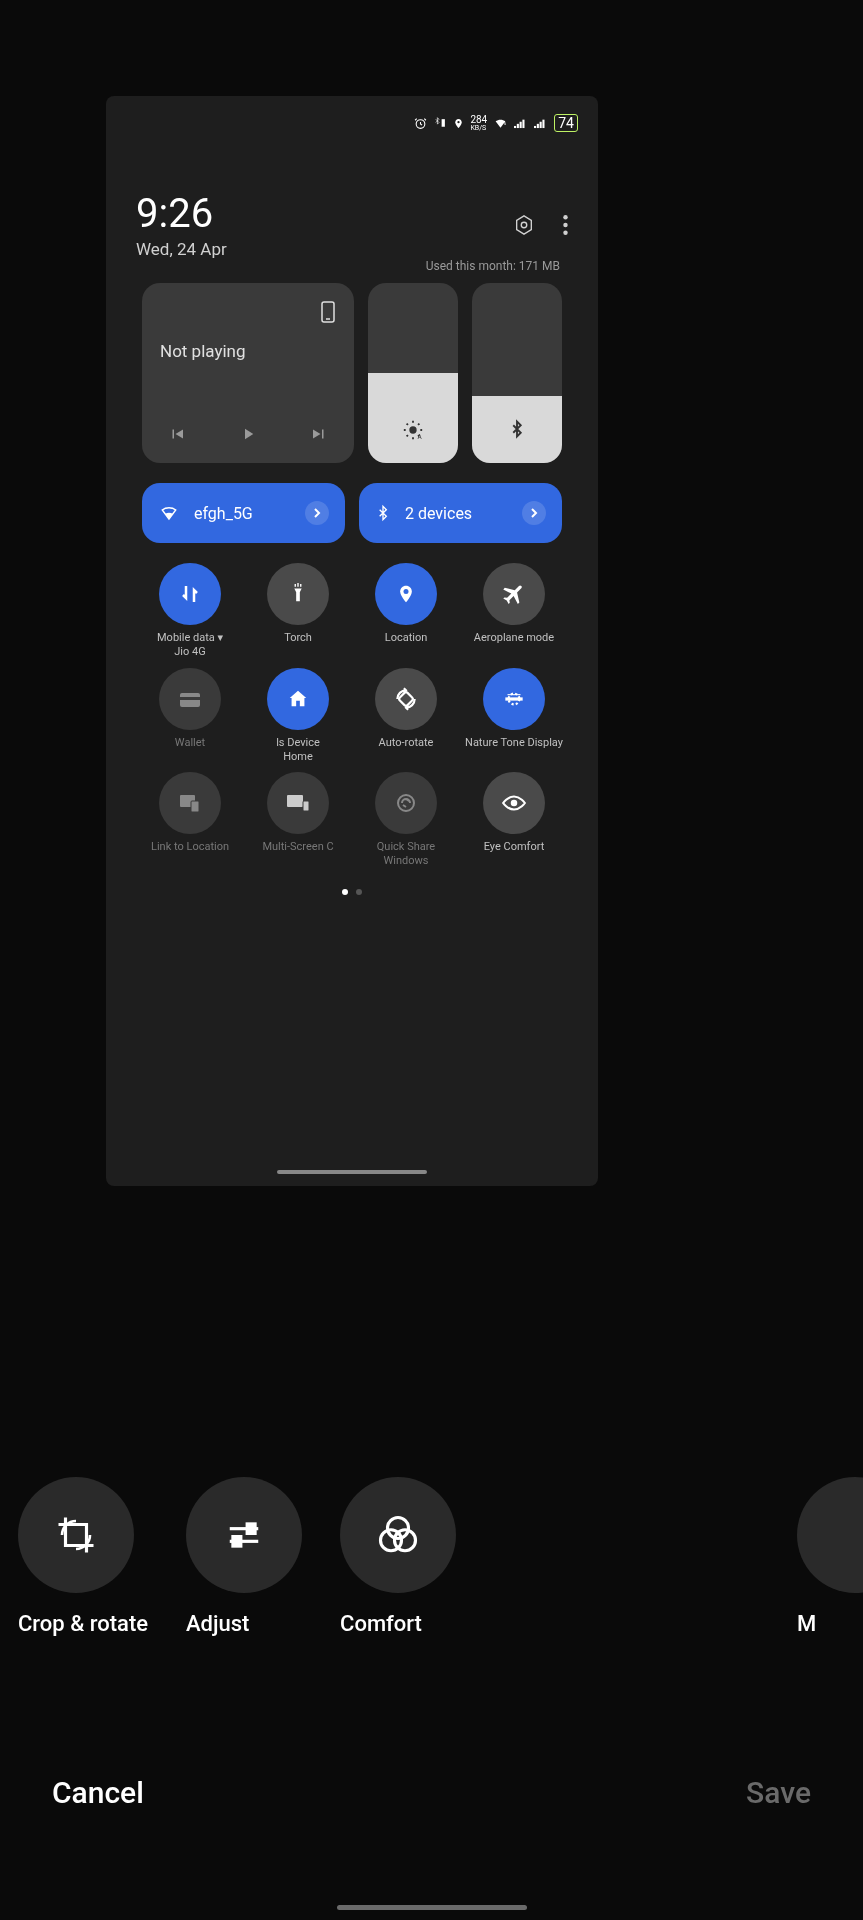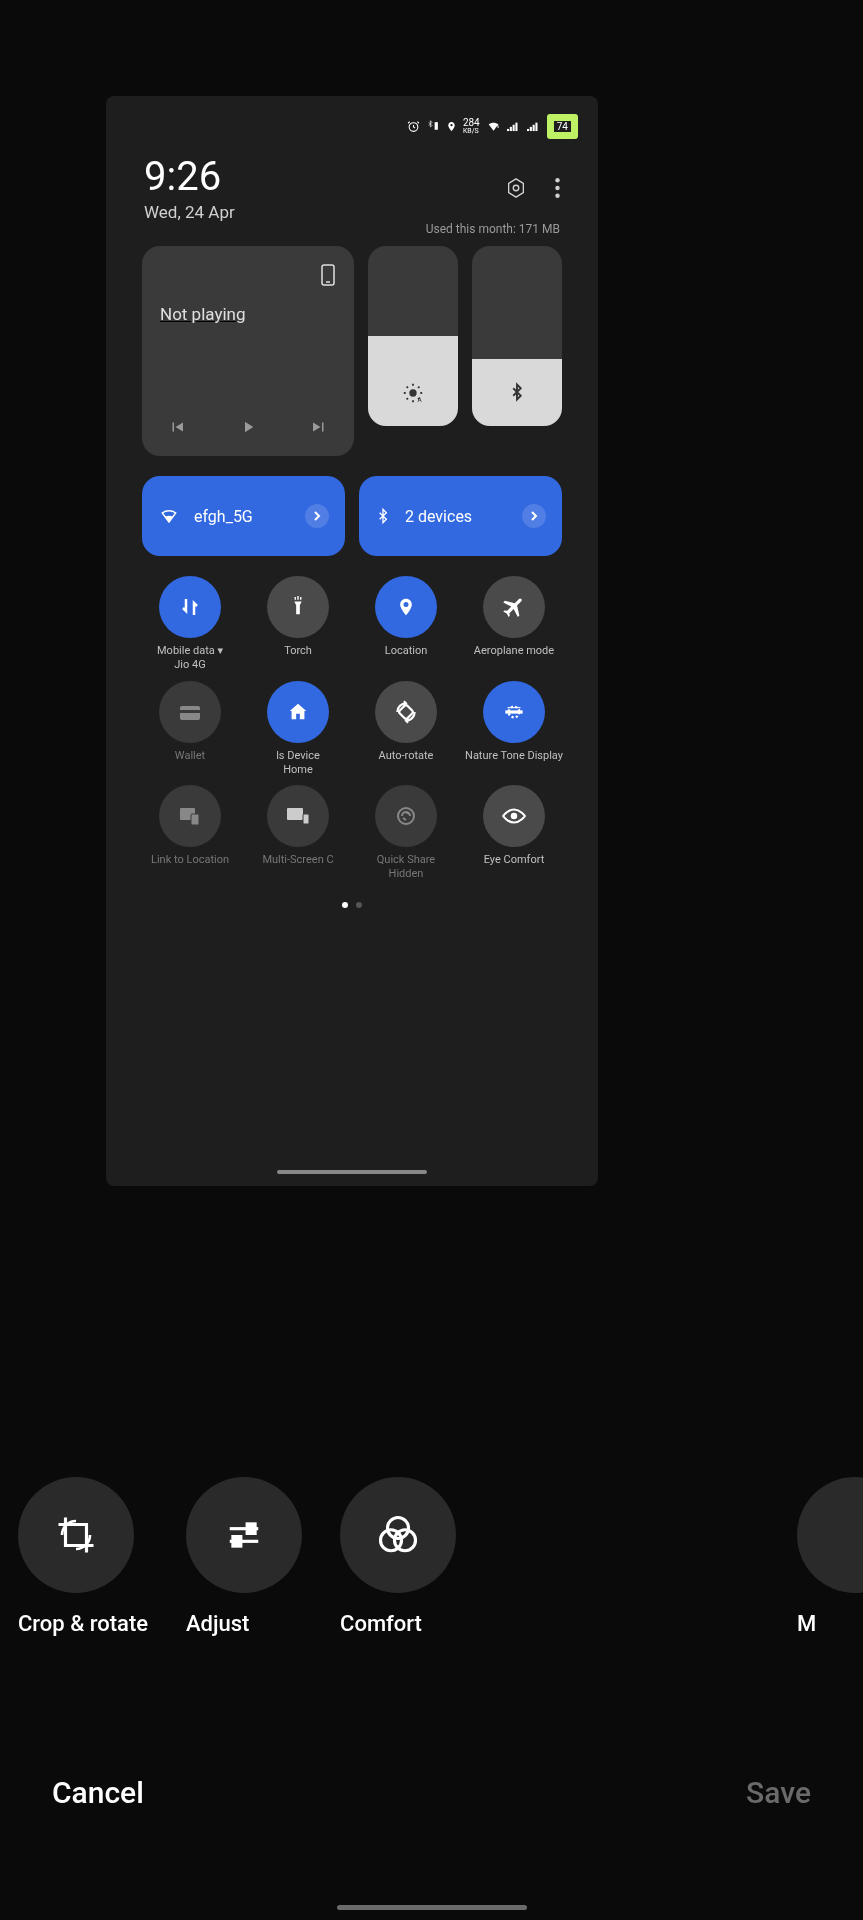--- a/index.html
+++ b/index.html
@@ -24,49 +24,49 @@
   display: flex;
   justify-content: flex-end;
   align-items: center;
   padding: 18px 20px 6px;
   gap: 6px;
   color: #fff;
 }
 .status-icon { font-size: 12px; color: #fff; }
 .status-text { font-size: 10px; color: #fff; }
 .battery-box {
-  border: 7px solid #bef264;
+  border: 1px solid #bef264;
   border-radius: 3px;
   padding: 0 3px;
-  font-size: 10px;
+  font-size: 14px;
 }
 .header {
   display: flex;
   align-items: center;
-  padding: 8px 38px 0;
+  padding: 8px 30px 0;
+  margin-top: 44px;
 }
 .time-block { flex: 1; }
 .clock { font-size: 40px; font-weight: 400; color: #fff; }
 .date { font-size: 17px; color: #d0d0d0; margin-top: 2px; }
 .header-icons { display: flex; gap: 28px; align-items: center; }
 .hex-icon, .dots-icon { color: #d0d0d0; }
 .usage { font-size: 12px; color: #9a9a9a; text-align: right; padding: 0 38px 10px; }
 .panel-row1 {
   display: flex;
   gap: 14px;
   padding: 0 36px;
 }
 .media-card {
   flex: 1;
-  height: 210px;
+  height: 180px;
   background: #3a3a3a;
   border-radius: 18px;
   padding: 18px;
   position: relative;
-  text-decoration: underline;
 }
 .device-icon { position: absolute; top: 18px; right: 18px; color: #e0e0e0; }
 .np-text { color: #e0e0e0; font-size: 17px; margin-top: 40px; }
 .media-controls {
   position: absolute;
   bottom: 20px;
   left: 0; right: 0;
   display: flex;
   justify-content: space-around;
   color: #9a9a9a;
@@ -91,21 +91,21 @@
 .slider-fill.b { height: 50%; }
 .slider-fill.v { height: 37%; }
 .slider-icon { color: #333; }
 .panel-row2 {
   display: flex;
   gap: 14px;
   padding: 20px 36px 0;
 }
 .conn-card {
   flex: 1;
-  height: 80px;
+  height: 60px;
   background: #3268e0;
   border-radius: 18px;
   display: flex;
   align-items: center;
   padding: 0 16px;
   gap: 14px;
   color: #fff;
 }
 .conn-label { flex: 1; font-size: 16px; }
 .chev-circle {
@@ -491,21 +491,21 @@
     </div>
     <div class="tile">
       <div class="tile-circle dim">
           <span>
             <svg width="24" height="24" viewBox="0 0 24 24" fill="none" stroke="#888" stroke-width="2">
               <circle cx="12" cy="12" r="8"></circle>
               <path d="M8 12a4 4 0 018 0M12 8l3 2M12 16l-3-2"></path>
             </svg>
           </span>
         </div>
-      <div class="tile-label dim"><span>Quick Share</span><br><span>Hidden</span></div>
+      <div class="tile-label dim"><span>Quick Share</span><br><span>Windows</span></div>
     </div>
     <div class="tile">
       <div class="tile-circle off">
           <span>
             <svg width="26" height="18" viewBox="0 0 24 16" fill="#fff">
               <path d="M12 2C6 2 2 8 2 8s4 6 10 6 10-6 10-6-4-6-10-6z" fill="none" stroke="#fff" stroke-width="2"></path>
               <circle cx="12" cy="8" r="3"></circle>
             </svg>
           </span>
         </div>

